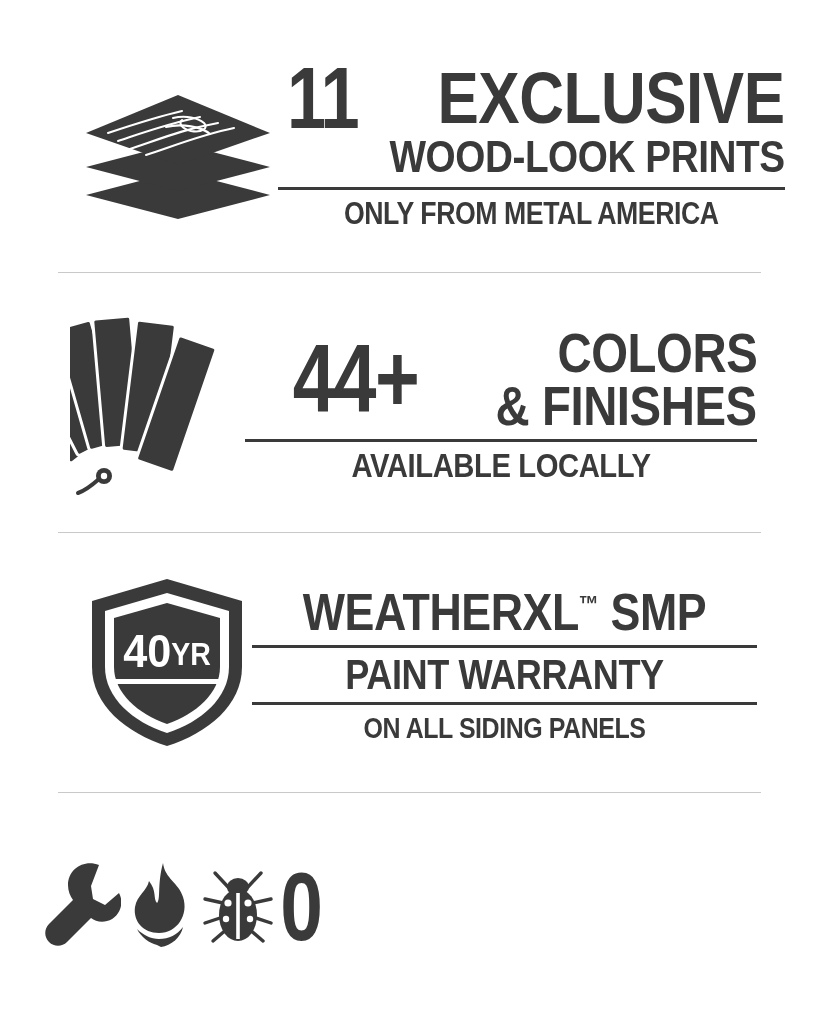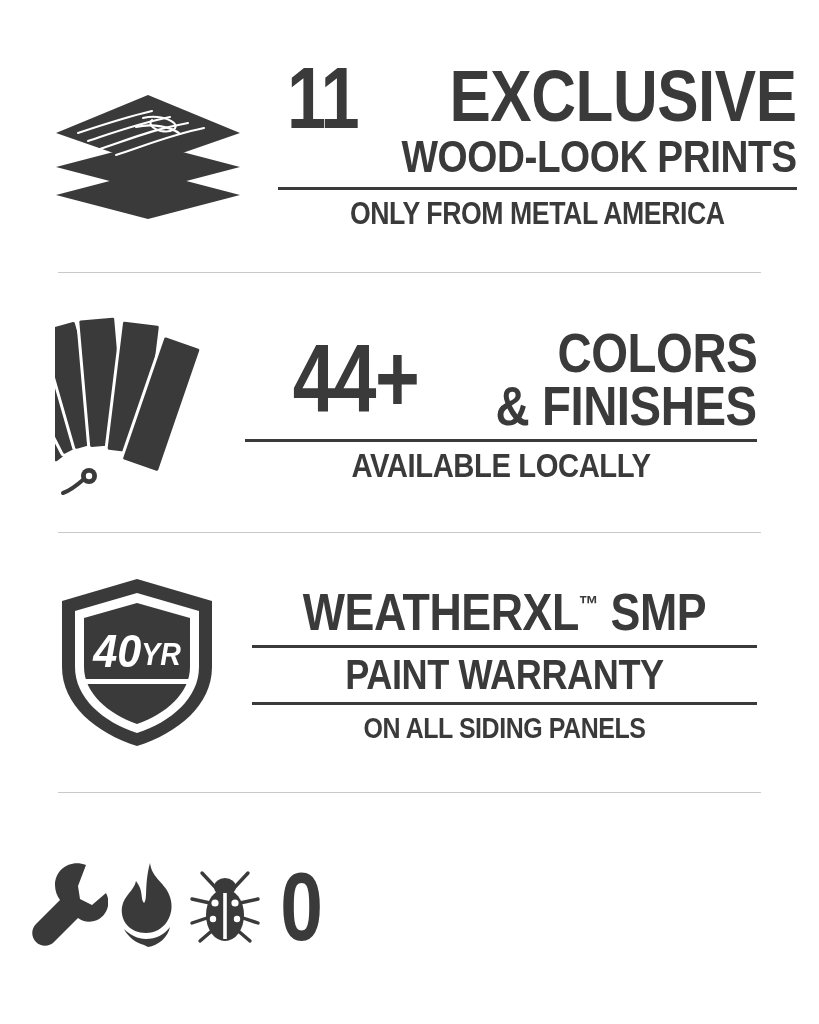--- a/index.html
+++ b/index.html
@@ -25,22 +25,21 @@
   
   .feature {
     display: flex;
     align-items: center;
     box-sizing: border-box;
   }
   .icon-col {
     flex: 0 0 auto;
     display: flex;
     align-items: center;
-    justify-content: flex-start;
-    font-style: italic;
+    justify-content: flex-end;
   }
   .text-col {
     flex: 1 1 auto;
     display: flex;
     flex-direction: column;
   }
 
   .divider {
     height: 1px;
     background: #c9c9c9;
@@ -75,23 +74,23 @@
     transform: scaleX(0.8);
     transform-origin: center center;
   }
 
   
   #block-wood { position: absolute; top: 36px; left: 0; width: 819px; height: 220px; }
   #block-wood .icon-col { width: 230px; margin-left: 48px; }
   #block-wood .text-col { padding-right: 60px; }
   .row1 {
     display: flex;
-    align-items: flex-start;
+    align-items: center;
     justify-content: flex-end;
-    gap: 26px;
+    gap: 14px;
   }
   .n11 { font-size: 88px; }
   .excl { font-size: 72px; }
   .woodlook { font-size: 45px; text-align: right; margin-top: 2px; }
   .sub1 { font-size: 31px; text-align: center; margin-top: 10px; }
 
   
   #block-colors { position: absolute; top: 290px; left: 0; width: 819px; height: 230px; }
   #block-colors .icon-col { width: 190px; margin-left: 55px; }
   #block-colors .text-col { padding-right: 62px; }

